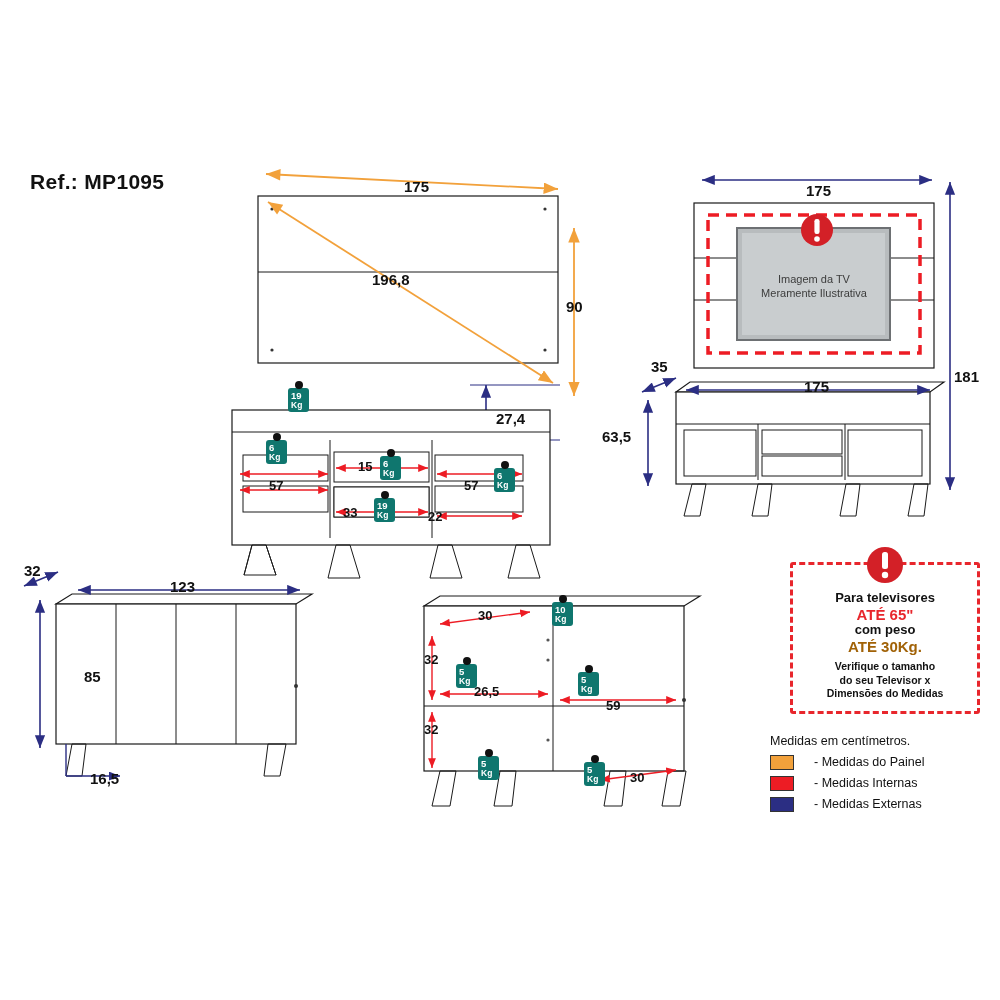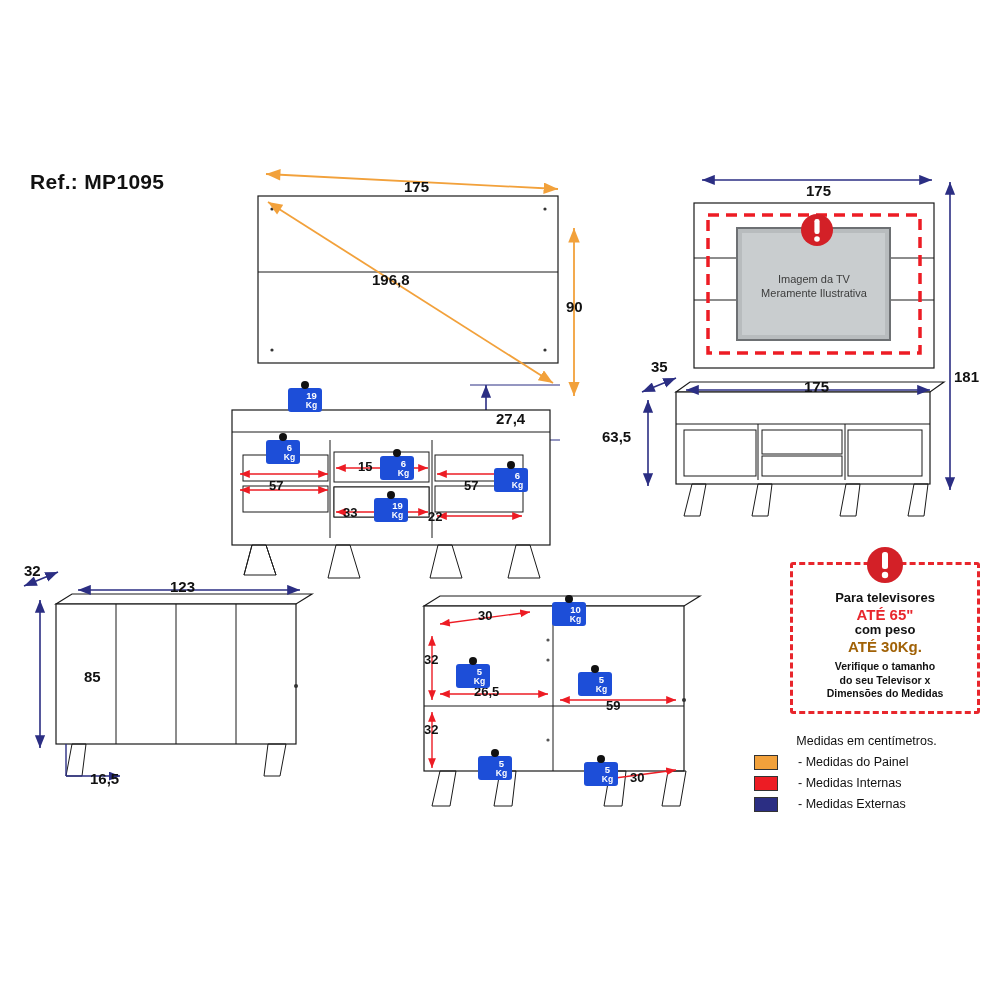--- a/index.html
+++ b/index.html
@@ -17,22 +17,22 @@
     font-size:21px;font-weight:bold;letter-spacing:.3px;
   }
   .dim-label{font-size:15px;font-weight:bold;color:#111;}
   .dim-label.sm{font-size:13px;}
   svg{position:absolute;left:0;top:0;}
   .wt{fill:#ffffff;stroke:#1a1a1a;stroke-width:1.2;}
   .wt2{fill:#ffffff;stroke:#1a1a1a;stroke-width:1;}
   .ln{stroke:#1a1a1a;stroke-width:1;fill:none;}
   .leg-box{width:22px;height:13px;border:1px solid #333;display:inline-block;vertical-align:middle;}
   .legend{
-    left:754px;top:735px;width:225px;
-    font-size:12.5px;line-height:1.05;text-align:center;
+    left:770px;top:735px;width:225px;
+    font-size:12.5px;line-height:1.05;
   }
   .legend .title{font-size:12.5px;margin-bottom:7px;}
   .legend .row{display:flex;align-items:center;margin-bottom:6px;gap:20px;}
   .legend .row span.txt{font-size:12.5px;}
   .warn{
     left:790px;top:562px;width:190px;height:152px;
     border:3px dashed #e8262c;border-radius:3px;
     background:#fff;
     text-align:center;
     box-sizing:border-box;
@@ -45,23 +45,23 @@
   .warn .sub{font-size:10.5px;font-weight:bold;color:#111;line-height:1.25;}
   .bang{
     position:absolute;left:50%;transform:translateX(-50%);top:-20px;
     width:38px;height:42px;
   }
   .tv-txt{
     font-size:11px;color:#3c3c3c;text-align:center;line-height:1.3;
   }
   .kg{
     position:absolute;
-    background:#1d4ed8;color:#fff;border-radius:3px;
+    background:#0f766e;color:#fff;border-radius:3px;
     font-size:9px;font-weight:bold;line-height:1.0;
-    text-align:center;padding:3px 3px 3px 16px;
+    text-align:left;padding:3px 3px 3px 3px;
     min-width:15px;
   }
   .kg .n{display:block;font-size:9.5px;}
   .kg .u{display:block;font-size:8.5px;}
   .kg .pin{
     position:absolute;left:50%;top:-7px;transform:translateX(-50%);
     width:8px;height:8px;border-radius:50%;background:#111;
   }
 </style>
 </head>

